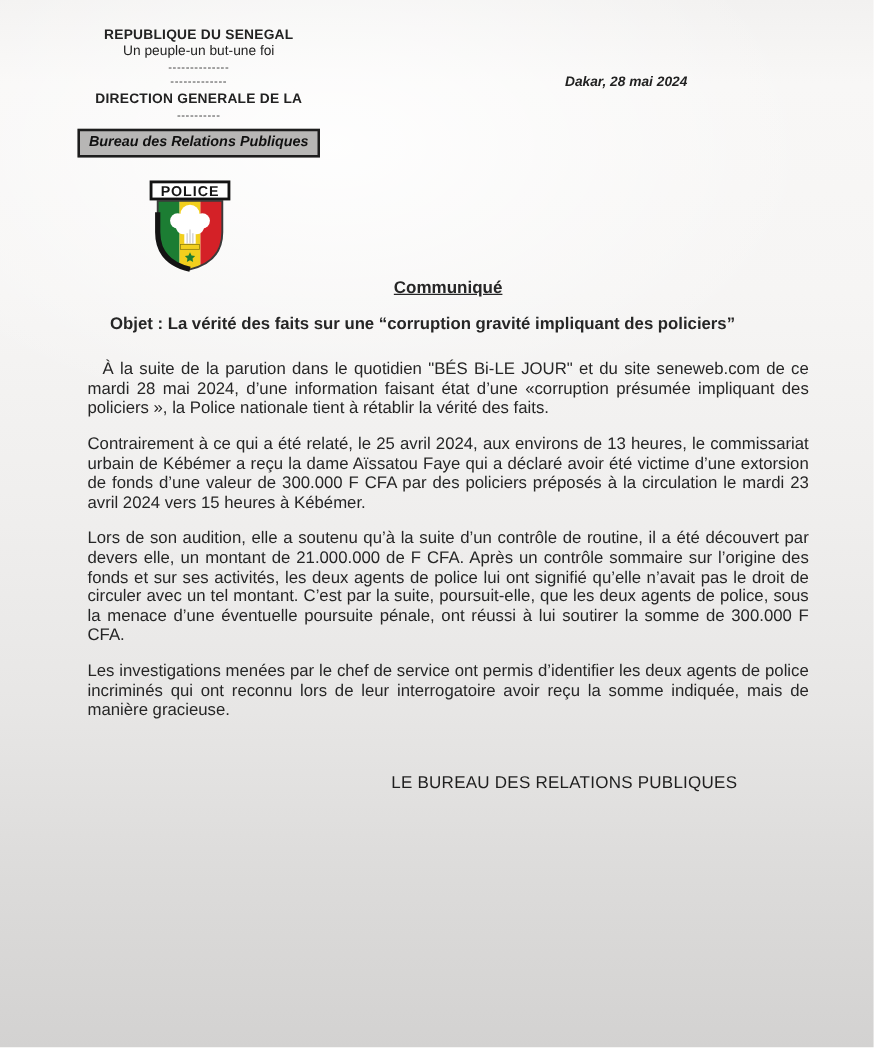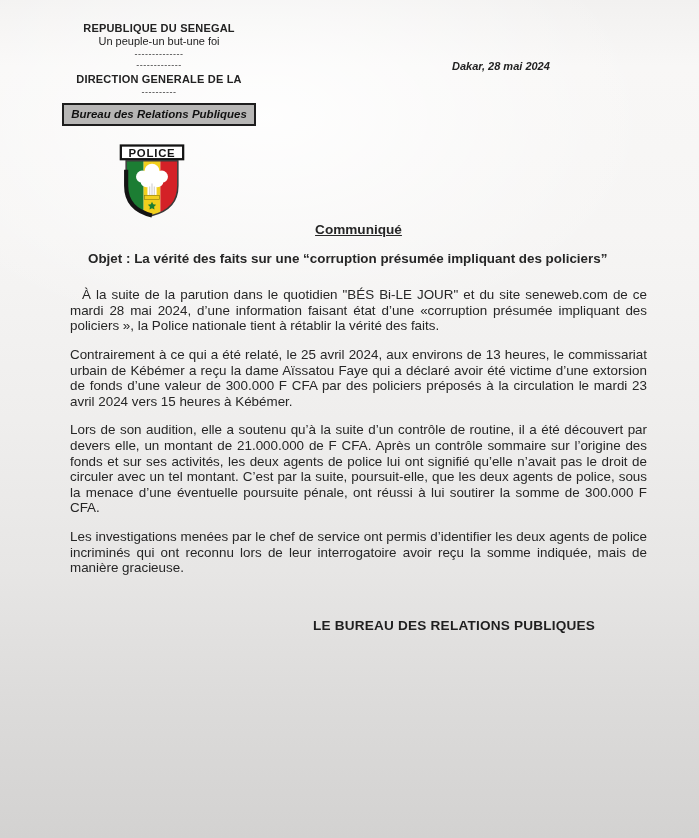--- a/index.html
+++ b/index.html
@@ -46,21 +46,21 @@
   }
   .subject{
     font-weight:bold;margin:0 0 21px 0;padding-left:18px;font-size:13.4px;
   }
   .subject .u{}
   .content p{
     margin:0 0 13px 0;text-align:justify;
   }
   .content p.indent-first{text-indent:12px;}
   .signature{
-    margin:42px 0 0 243px;font-weight:bold;font-size:13.6px;letter-spacing:.2px;color:#1f1f1f;
+    margin:42px 0 0 243px;font-weight:normal;font-size:13.6px;letter-spacing:.2px;color:#1f1f1f;
   }
 </style>
 </head>
 <body>
 
 <div class="page">
 
   <div class="letterhead">
     <div class="lh-bold">REPUBLIQUE DU SENEGAL</div>
     <div>Un peuple-un but-une foi</div>
@@ -106,21 +106,21 @@
 
       <rect x="40" y="68" width="20" height="5" fill="#f2cf1d" stroke="#8a7a10" stroke-width="0.8"></rect>
       <path d="M50,76 L51.6,79.4 L55.4,79.9 L52.7,82.5 L53.3,86.2 L50,84.4 L46.7,86.2 L47.3,82.5 L44.6,79.9 L48.4,79.4 Z" fill="#1c7d33"></path>
     </svg>
   </div>
 
   <div class="content">
     <div class="doc-title">Communiqué</div>
 
     <div class="subject">
-      <span class="u">Objet</span><span> : La vérité des faits sur une “corruption présumée impliquant des policiers”</span>
+      <span class="u">Objet</span><span> : La vérité des faits sur une “corruption gravité impliquant des policiers”</span>
     </div>
 
     <p class="indent-first">À la suite de la parution dans le quotidien "BÉS Bi-LE JOUR" et du site seneweb.com de ce mardi 28 mai 2024, d’une information faisant état d’une «corruption présumée impliquant des policiers », la Police nationale tient à rétablir la vérité des faits.</p>
     <p>Contrairement à ce qui a été relaté, le 25 avril 2024, aux environs de 13 heures, le commissariat urbain de Kébémer a reçu la dame Aïssatou Faye qui a déclaré avoir été victime d’une extorsion de fonds d’une valeur de 300.000 F CFA par des policiers préposés à la circulation le mardi 23 avril 2024 vers 15 heures à Kébémer.</p>
     <p>Lors de son audition, elle a soutenu qu’à la suite d’un contrôle de routine, il a été découvert par devers elle, un montant de 21.000.000 de F CFA. Après un contrôle sommaire sur l’origine des fonds et sur ses activités, les deux agents de police lui ont signifié qu’elle n’avait pas le droit de circuler avec un tel montant. C’est par la suite, poursuit-elle, que les deux agents de police, sous la menace d’une éventuelle poursuite pénale, ont réussi à lui soutirer la somme de 300.000 F CFA.</p>
     <p>Les investigations menées par le chef de service ont permis d’identifier les deux agents de police incriminés qui ont reconnu lors de leur interrogatoire avoir reçu la somme indiquée, mais de manière gracieuse.</p>
 
     <div class="signature">LE BUREAU DES RELATIONS PUBLIQUES</div>
   </div>
 

